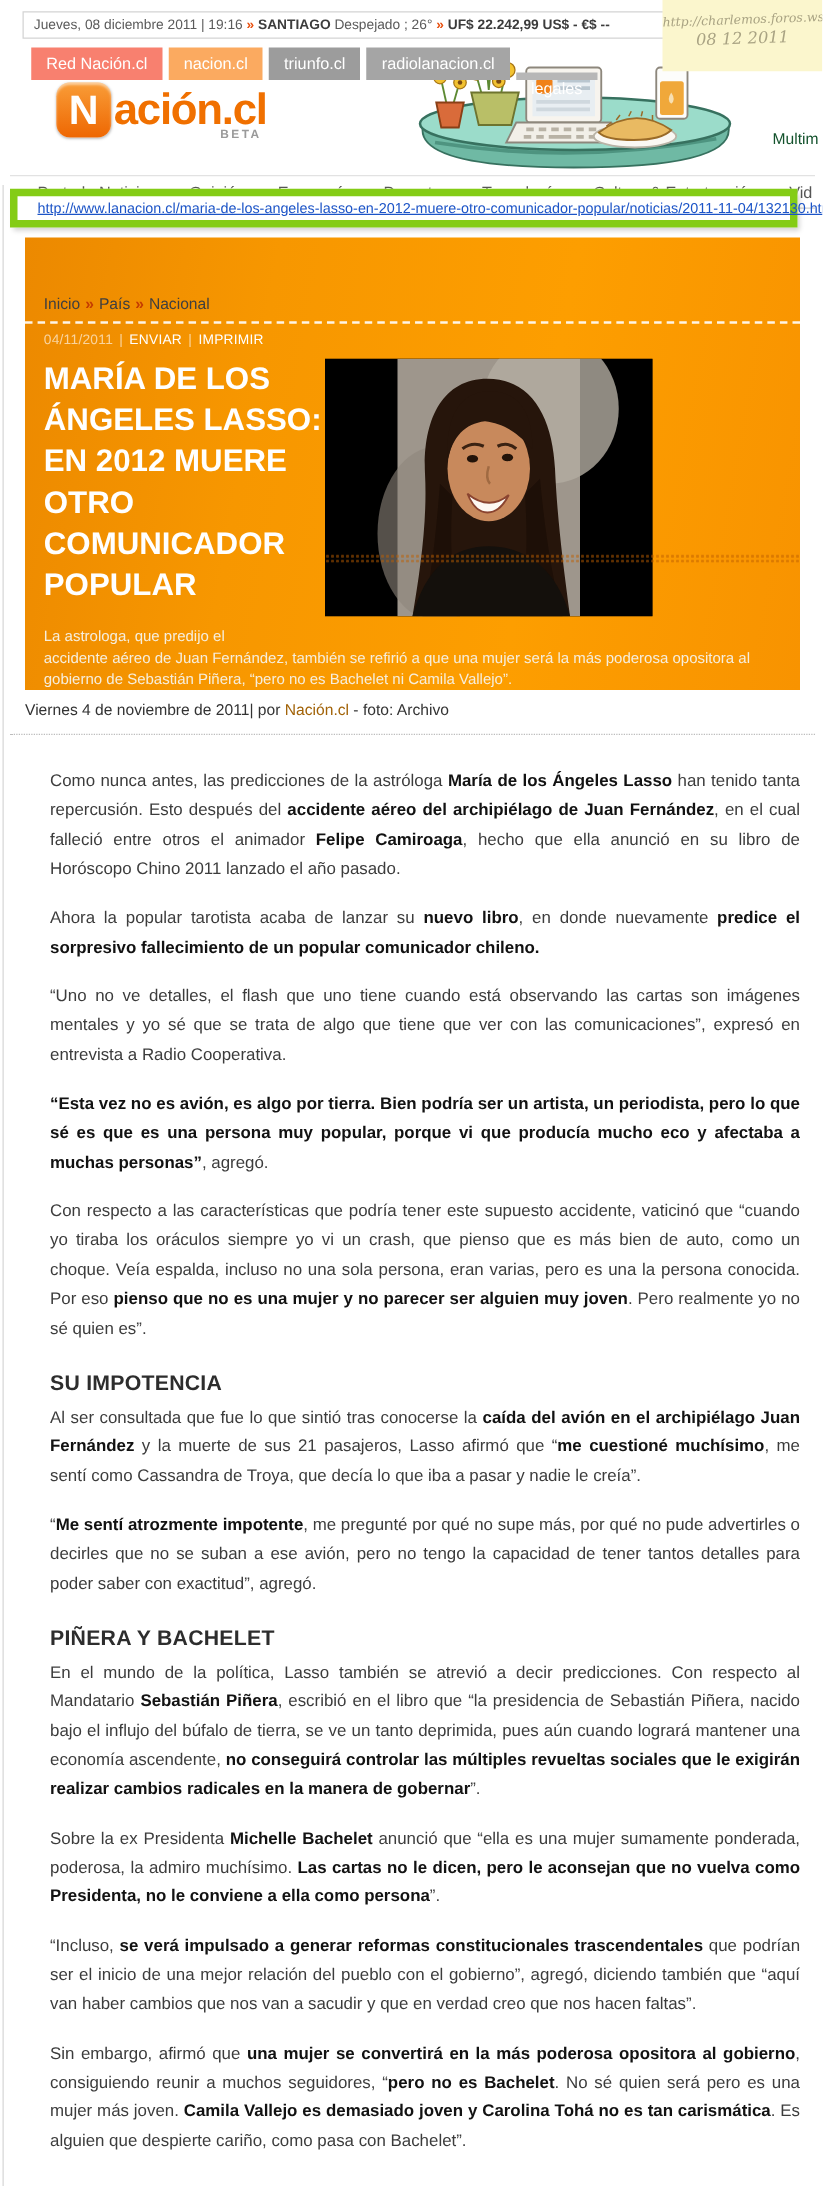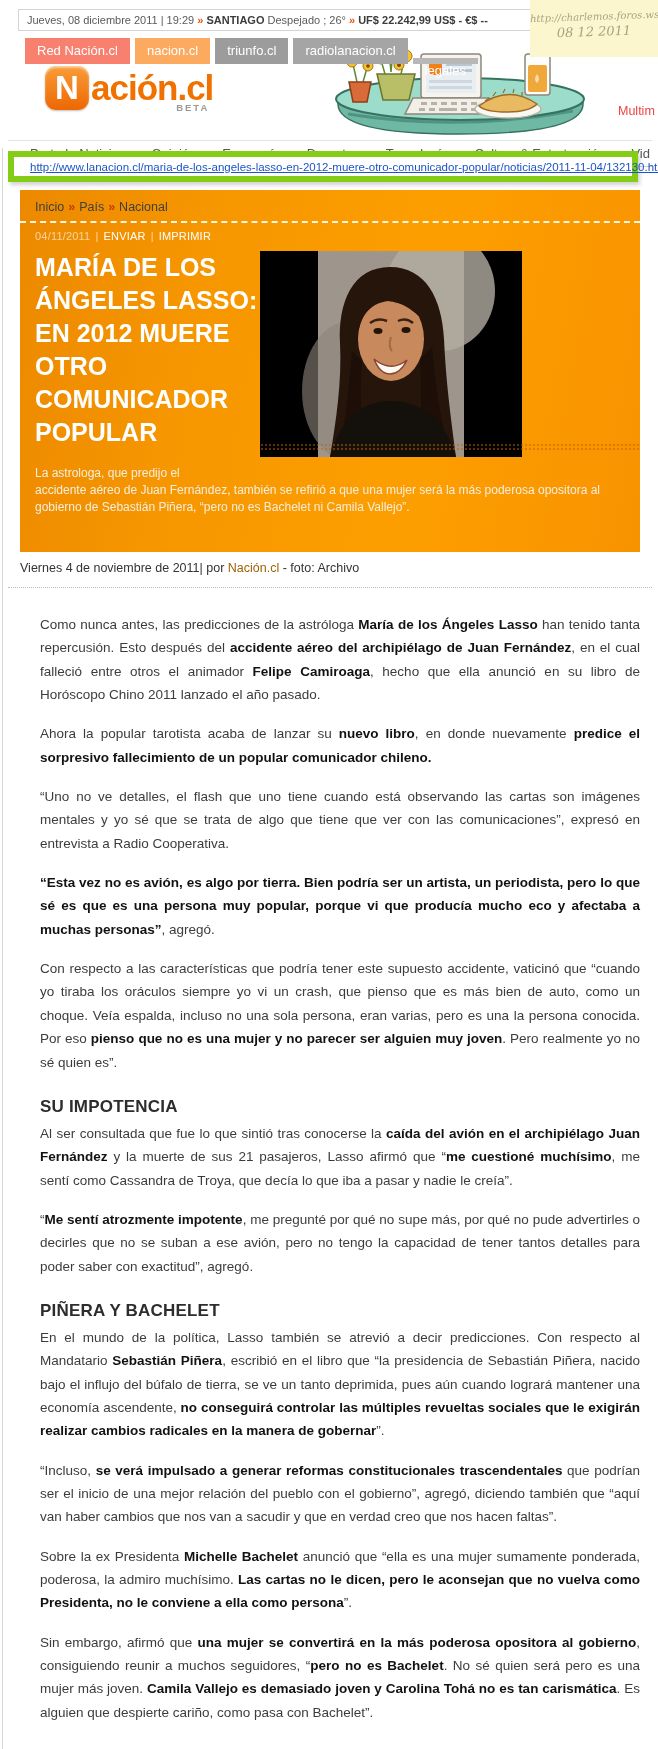--- a/index.html
+++ b/index.html
@@ -30,39 +30,39 @@
   .brand { position:absolute; left:45px; top:66px; display:flex; align-items:flex-start; z-index:1; }
   .logo-n { width:44px; height:44px; border-radius:11px; background:linear-gradient(180deg,#f99d38,#ee6702);
             color:#fff; font-size:33px; font-weight:bold; text-align:center; line-height:44px;
             box-shadow:inset 0 2px 2px rgba(255,255,255,.5), 0 1px 2px rgba(0,0,0,.25); }
   .logo-txt-wrap { margin-left:2px; }
   .logo-txt { font-size:35px; font-weight:bold; color:#f07000; letter-spacing:-1px; line-height:44px; }
   .logo-beta { font-size:9.5px; color:#9a9a9a; letter-spacing:2px; text-align:right; margin-top:-8px; padding-right:4px; font-weight:bold; }
 
   .illustration { position:absolute; left:293px; top:48px; width:332px; height:90px; z-index:0; }
   .multimedia-link { position:absolute; right:0; top:104px; width:40px; overflow:hidden; white-space:nowrap;
-                     font-size:12.5px; color:#ef4444; cursor:pointer; }
+                     font-size:12.5px; color:#14532d; cursor:pointer; }
 
   
   .mainnav { position:absolute; left:8px; top:140px; width:644px; height:27px;
              border-top:1px solid #e2e2e2; border-bottom:1px solid #cfcfcf;
              display:flex; justify-content:space-between; align-items:center; padding:0 2px 0 22px;
              font-size:13px; color:#555; background:#fff; }
   .mainnav .nav-item { cursor:pointer; white-space:nowrap; }
 
   
   .urlpopup { position:absolute; left:8px; top:151px; width:630px; height:31px; background:#fff;
               border:6px solid #84cc16; box-shadow:2px 3px 4px rgba(0,0,0,.18); z-index:9;
               display:flex; align-items:center; padding-left:16px; }
   .urlpopup a { font-size:11.5px; color:#1c54c7; text-decoration:underline; white-space:nowrap; }
 
   
   .art-header { position:absolute; left:20px; top:190px; width:620px; height:362px;
                 background:linear-gradient(100deg,#ec8900 0%,#f79700 30%,#fd9e00 65%,#f89300 100%); overflow:hidden; }
-  .crumb { padding:10px 15px 7px; font-size:12.5px; color:#4a3514; }
+  .crumb { padding:10px 15px 7px; font-size:12.5px; color:#4a3514;margin-top:36px; }
   .crumb a { color:#3f3f3f; text-decoration:none; cursor:pointer; }
   .crumb .crumb-sep { color:#c43b00; font-weight:bold; padding:0 4px; }
   .dash-sep { border-top:2px dashed rgba(255,255,255,.9); margin:0; }
   .meta { padding:7px 15px 4px; font-size:11px; font-weight:normal; letter-spacing:.2px; }
   .meta .meta-date { color:rgba(255,255,255,.62); }
   .meta .meta-sep { color:rgba(255,255,255,.62); padding:0 5px; }
   .meta a { color:#ffffff; text-decoration:none; cursor:pointer; }
   .hdr-content { display:flex; padding:5px 0 0 15px; }
   .art-title { width:225px; font-size:25px; line-height:1.32; font-weight:600; color:#ffffff; flex-shrink:0; }
   .photo-box { width:262px; height:206px; flex-shrink:0; background:#000; }
@@ -82,21 +82,21 @@
   .art-body p b { color:#121212; }
   .art-body h2 { font-size:17px; color:#2d2d2d; letter-spacing:.2px; margin:23px 0 5px; }
 </style>
 </head>
 <body>
 
 <div class="page">
 
   <div class="edge-line"></div>
 
-  <div class="topbar"><span>Jueves, 08 diciembre 2011 | 19:29 </span><span class="accent">» </span><b>SANTIAGO</b><span> Despejado ; 26° </span><span class="accent">» </span><b>UF$ 22.242,99 US$ - €$ --</b></div>
+  <div class="topbar"><span>Jueves, 08 diciembre 2011 | 19:16 </span><span class="accent">» </span><b>SANTIAGO</b><span> Despejado ; 26° </span><span class="accent">» </span><b>UF$ 22.242,99 US$ - €$ --</b></div>
 
   <div class="sticky">
     <div class="l1">http://charlemos.foros.ws</div>
     <div class="l2">08 12 2011</div>
   </div>
 
   <div class="rednav">
       <a class="red-tab" style="background: rgb(248, 128, 111);">Red Nación.cl</a>
       <a class="red-tab" style="background: rgb(251, 170, 96);">nacion.cl</a>
       <a class="red-tab" style="background: rgb(156, 156, 156);">triunfo.cl</a>
@@ -229,19 +229,19 @@
       <p><span>Como nunca antes, las predicciones de la astróloga </span><b>María de los Ángeles Lasso</b><span> han tenido tanta repercusión. Esto después del </span><b>accidente aéreo del archipiélago de Juan Fernández</b><span>, en el cual falleció entre otros el animador </span><b>Felipe Camiroaga</b><span>, hecho que ella anunció en su libro de Horóscopo Chino 2011 lanzado el año pasado.</span></p>
       <p><span>Ahora la popular tarotista acaba de lanzar su </span><b>nuevo libro</b><span>, en donde nuevamente </span><b>predice el sorpresivo fallecimiento de un popular comunicador chileno.</b></p>
       <p><span>“Uno no ve detalles, el flash que uno tiene cuando está observando las cartas son imágenes mentales y yo sé que se trata de algo que tiene que ver con las comunicaciones”, expresó en entrevista a Radio Cooperativa.</span></p>
       <p><b>“Esta vez no es avión, es algo por tierra. Bien podría ser un artista, un periodista, pero lo que sé es que es una persona muy popular, porque vi que producía mucho eco y afectaba a muchas personas”</b><span>, agregó.</span></p>
       <p><span>Con respecto a las características que podría tener este supuesto accidente, vaticinó que “cuando yo tiraba los oráculos siempre yo vi un crash, que pienso que es más bien de auto, como un choque. Veía espalda, incluso no una sola persona, eran varias, pero es una la persona conocida. Por eso </span><b>pienso que no es una mujer y no parecer ser alguien muy joven</b><span>. Pero realmente yo no sé quien es”.</span></p>
       <h2>SU IMPOTENCIA</h2>
       <p><span>Al ser consultada que fue lo que sintió tras conocerse la </span><b>caída del avión en el archipiélago Juan Fernández</b><span> y la muerte de sus 21 pasajeros, Lasso afirmó que “</span><b>me cuestioné muchísimo</b><span>, me sentí como Cassandra de Troya, que decía lo que iba a pasar y nadie le creía”.</span></p>
       <p><span>“</span><b>Me sentí atrozmente impotente</b><span>, me pregunté por qué no supe más, por qué no pude advertirles o decirles que no se suban a ese avión, pero no tengo la capacidad de tener tantos detalles para poder saber con exactitud”, agregó.</span></p>
       <h2>PIÑERA Y BACHELET</h2>
       <p><span>En el mundo de la política, Lasso también se atrevió a decir predicciones. Con respecto al Mandatario </span><b>Sebastián Piñera</b><span>, escribió en el libro que “la presidencia de Sebastián Piñera, nacido bajo el influjo del búfalo de tierra, se ve un tanto deprimida, pues aún cuando logrará mantener una economía ascendente, </span><b>no conseguirá controlar las múltiples revueltas sociales que le exigirán realizar cambios radicales en la manera de gobernar</b><span>”.</span></p>
+      <p><span>Sobre la ex Presidenta </span><b>Michelle Bachelet</b><span> anunció que “ella es una mujer sumamente ponderada, poderosa, la admiro muchísimo. </span><b>Las cartas no le dicen, pero le aconsejan que no vuelva como Presidenta, no le conviene a ella como persona</b><span>”.</span></p>
       <p><span>“Incluso, </span><b>se verá impulsado a generar reformas constitucionales trascendentales</b><span> que podrían ser el inicio de una mejor relación del pueblo con el gobierno”, agregó, diciendo también que “aquí van haber cambios que nos van a sacudir y que en verdad creo que nos hacen faltas”.</span></p>
-      <p><span>Sobre la ex Presidenta </span><b>Michelle Bachelet</b><span> anunció que “ella es una mujer sumamente ponderada, poderosa, la admiro muchísimo. </span><b>Las cartas no le dicen, pero le aconsejan que no vuelva como Presidenta, no le conviene a ella como persona</b><span>”.</span></p>
       <p><span>Sin embargo, afirmó que </span><b>una mujer se convertirá en la más poderosa opositora al gobierno</b><span>, consiguiendo reunir a muchos seguidores, “</span><b>pero no es Bachelet</b><span>. No sé quien será pero es una mujer más joven. </span><b>Camila Vallejo es demasiado joven y Carolina Tohá no es tan carismática</b><span>. Es alguien que despierte cariño, como pasa con Bachelet”.</span></p>
       <h2>OTRAS MUERTES</h2>
     </div>
 
 </div>
 
 </body></html>

